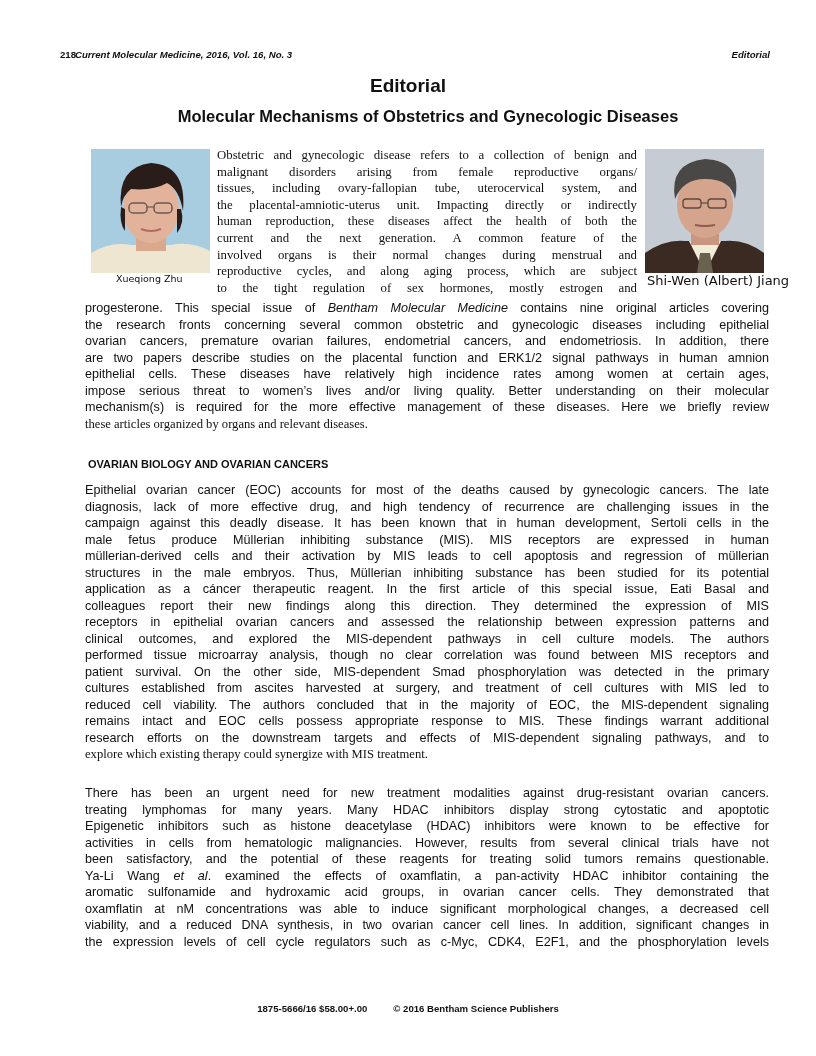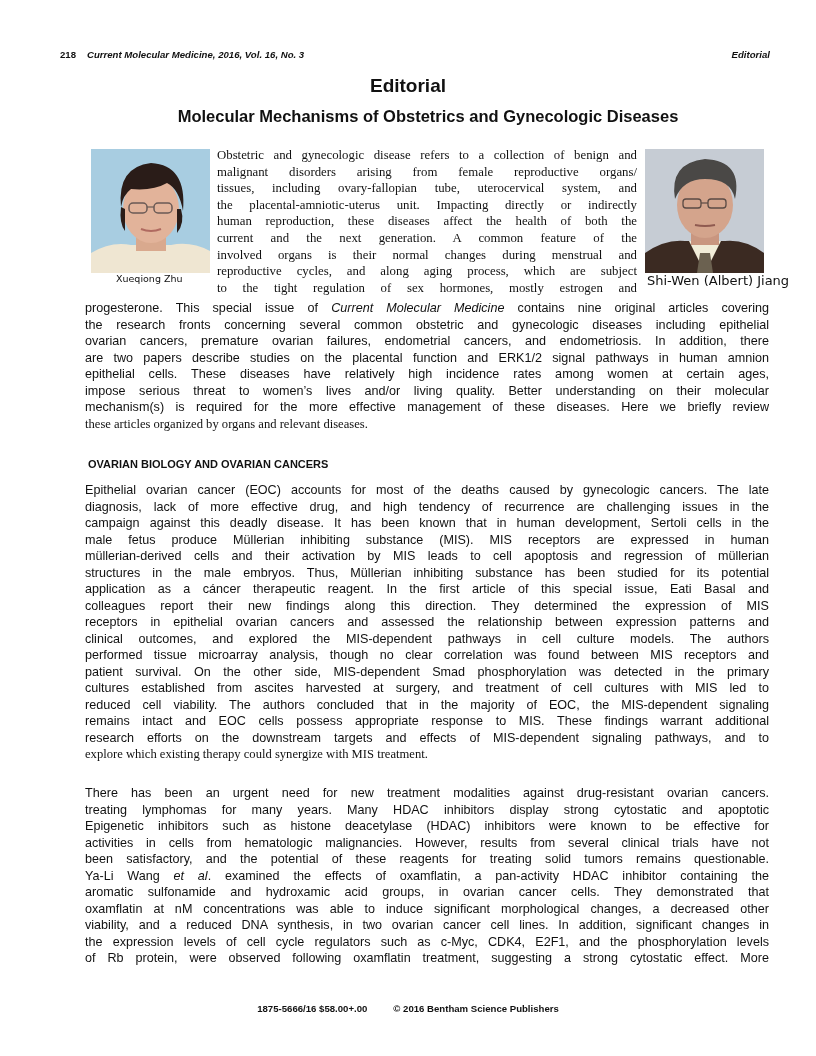--- a/index.html
+++ b/index.html
@@ -4,21 +4,21 @@
   <style>
     html, body { margin: 0; padding: 0; background: #ffffff; }
     body { width: 816px; height: 1056px; position: relative; overflow: hidden; color: #111; }
     .page { position: absolute; left: 0; top: 0; width: 816px; height: 1049px; }
 
     .running-head {
       position: absolute; left: 60px; top: 49px; width: 710px; height: 14px;
       font-family: "Liberation Sans", sans-serif; font-size: 9.6px; font-weight: bold;
     }
     .running-head .pg { position: absolute; left: 0; top: 0; }
-    .running-head .jr { position: absolute; left: 27px; top: 0; font-style: italic; }
+    .running-head .jr { position: absolute; left: 15px; top: 0; font-style: italic; }
     .running-head .sec { position: absolute; right: 0; top: 0; font-style: italic; }
 
     .title {
       position: absolute; left: 0; width: 816px; top: 75px; text-align: center;
       font-family: "Liberation Sans", sans-serif; font-weight: bold; font-size: 19px;
     }
     .subtitle {
       position: absolute; left: 0; width: 856px; top: 107px; text-align: center;
       font-family: "Liberation Sans", sans-serif; font-weight: bold; font-size: 16.5px;
     }
@@ -116,21 +116,21 @@
     <span class="ln">tissues, including ovary-fallopian tube, uterocervical system, and</span>
     <span class="ln">the placental-amniotic-uterus unit. Impacting directly or indirectly</span>
     <span class="ln">human reproduction, these diseases affect the health of both the</span>
     <span class="ln">current and the next generation. A common feature of the</span>
     <span class="ln">involved organs is their normal changes during menstrual and</span>
     <span class="ln">reproductive cycles, and along aging process, which are subject</span>
     <span class="ln">to the tight regulation of sex hormones, mostly estrogen and</span>
   </div>
 
   <div class="body-text" style="top: 300px;">
-    <span class="ln"><span>progesterone. This special issue of </span><i>Current Molecular Medicine</i><span> contains nine original articles covering</span></span>
+    <span class="ln"><span>progesterone. This special issue of </span><i>Bentham Molecular Medicine</i><span> contains nine original articles covering</span></span>
     <span class="ln">the research fronts concerning several common obstetric and gynecologic diseases including epithelial</span>
     <span class="ln">ovarian cancers, premature ovarian failures, endometrial cancers, and endometriosis. In addition, there</span>
     <span class="ln">are two papers describe studies on the placental function and ERK1/2 signal pathways in human amnion</span>
     <span class="ln">epithelial cells. These diseases have relatively high incidence rates among women at certain ages,</span>
     <span class="ln">impose serious threat to women’s lives and/or living quality. Better understanding on their molecular</span>
     <span class="ln">mechanism(s) is required for the more effective management of these diseases. Here we briefly review</span>
     <span class="ln last">these articles organized by organs and relevant diseases.</span>
   </div>
 
   <div class="section-heading">OVARIAN BIOLOGY AND OVARIAN CANCERS</div>
@@ -156,23 +156,22 @@
   </div>
 
   <div class="body-text" style="top: 785px;">
     <span class="ln">There has been an urgent need for new treatment modalities against drug-resistant ovarian cancers.</span>
     <span class="ln">treating lymphomas for many years. Many HDAC inhibitors display strong cytostatic and apoptotic</span>
     <span class="ln">Epigenetic inhibitors such as histone deacetylase (HDAC) inhibitors were known to be effective for</span>
     <span class="ln">activities in cells from hematologic malignancies. However, results from several clinical trials have not</span>
     <span class="ln">been satisfactory, and the potential of these reagents for treating solid tumors remains questionable.</span>
     <span class="ln"><span>Ya-Li Wang </span><i>et al</i><span>. examined the effects of oxamflatin, a pan-activity HDAC inhibitor containing the</span></span>
     <span class="ln">aromatic sulfonamide and hydroxamic acid groups, in ovarian cancer cells. They demonstrated that</span>
-    <span class="ln">oxamflatin at nM concentrations was able to induce significant morphological changes, a decreased other</span>
+    <span class="ln">oxamflatin at nM concentrations was able to induce significant morphological changes, a decreased cell</span>
     <span class="ln">viability, and a reduced DNA synthesis, in two ovarian cancer cell lines. In addition, significant changes in</span>
     <span class="ln">the expression levels of cell cycle regulators such as c-Myc, CDK4, E2F1, and the phosphorylation levels</span>
-    <span class="ln">of Rb protein, were observed following oxamflatin treatment, suggesting a strong cytostatic effect. More</span>
   </div>
 
   <div class="footer">
     <span>1875-5666/16 $58.00+.00</span><span class="gap"></span><span>© 2016 Bentham Science Publishers</span>
   </div>
 
 </div>
 
 </body></html>

